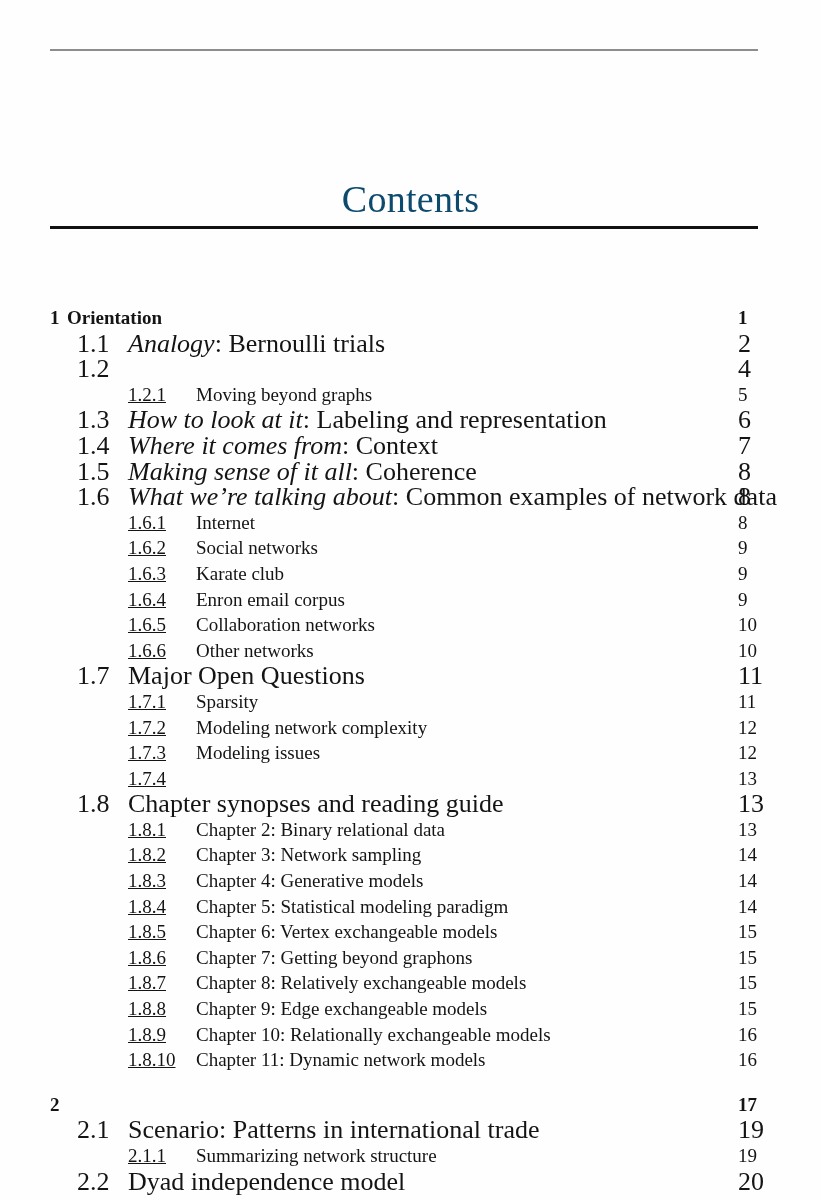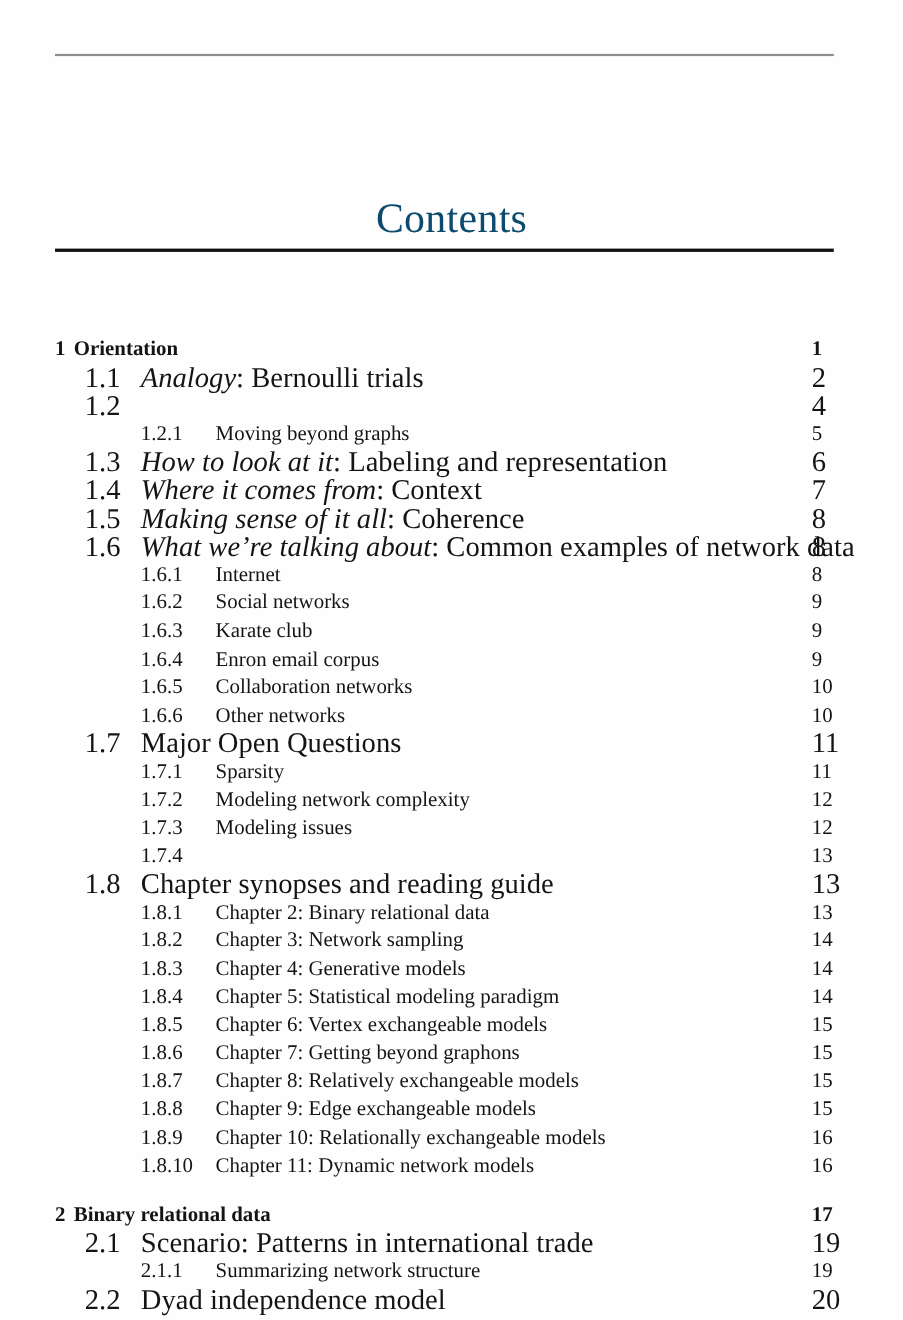--- a/index.html
+++ b/index.html
@@ -100,21 +100,21 @@
   .lvl-section {
     font-size: 26px;
   }
   .lvl-section .num   { left: 77px; }
   .lvl-section .title { left: 128px; }
 
   
   .lvl-subsection {
     font-size: 19px;
   }
-  .lvl-subsection .num   { left: 128px; }
+  .lvl-subsection .num   { left: 128px; text-decoration: underline; }
   .lvl-subsection .title { left: 196px; }
 
   .em { font-style: italic; }
 
   
   .toc, .page-title { -webkit-font-smoothing: antialiased; }
 </style>
 </head>
 <body>
 
@@ -270,21 +270,20 @@
         <span class="title">Chapter 10: Relationally exchangeable models</span>
         <span class="page-no">16</span>
       </div>
       <div class="toc-entry lvl-subsection">
         <span class="num">1.8.10</span>
         <span class="title">Chapter 11: Dynamic network models</span>
         <span class="page-no">16</span>
       </div>
       <div class="toc-entry lvl-chapter gap-before">
         <span class="num">2</span>
-        <span class="title">Binary relational data</span>
         <span class="page-no">17</span>
       </div>
       <div class="toc-entry lvl-section">
         <span class="num">2.1</span>
         <span class="title">Scenario: Patterns in international trade</span>
         <span class="page-no">19</span>
       </div>
       <div class="toc-entry lvl-subsection">
         <span class="num">2.1.1</span>
         <span class="title">Summarizing network structure</span>

